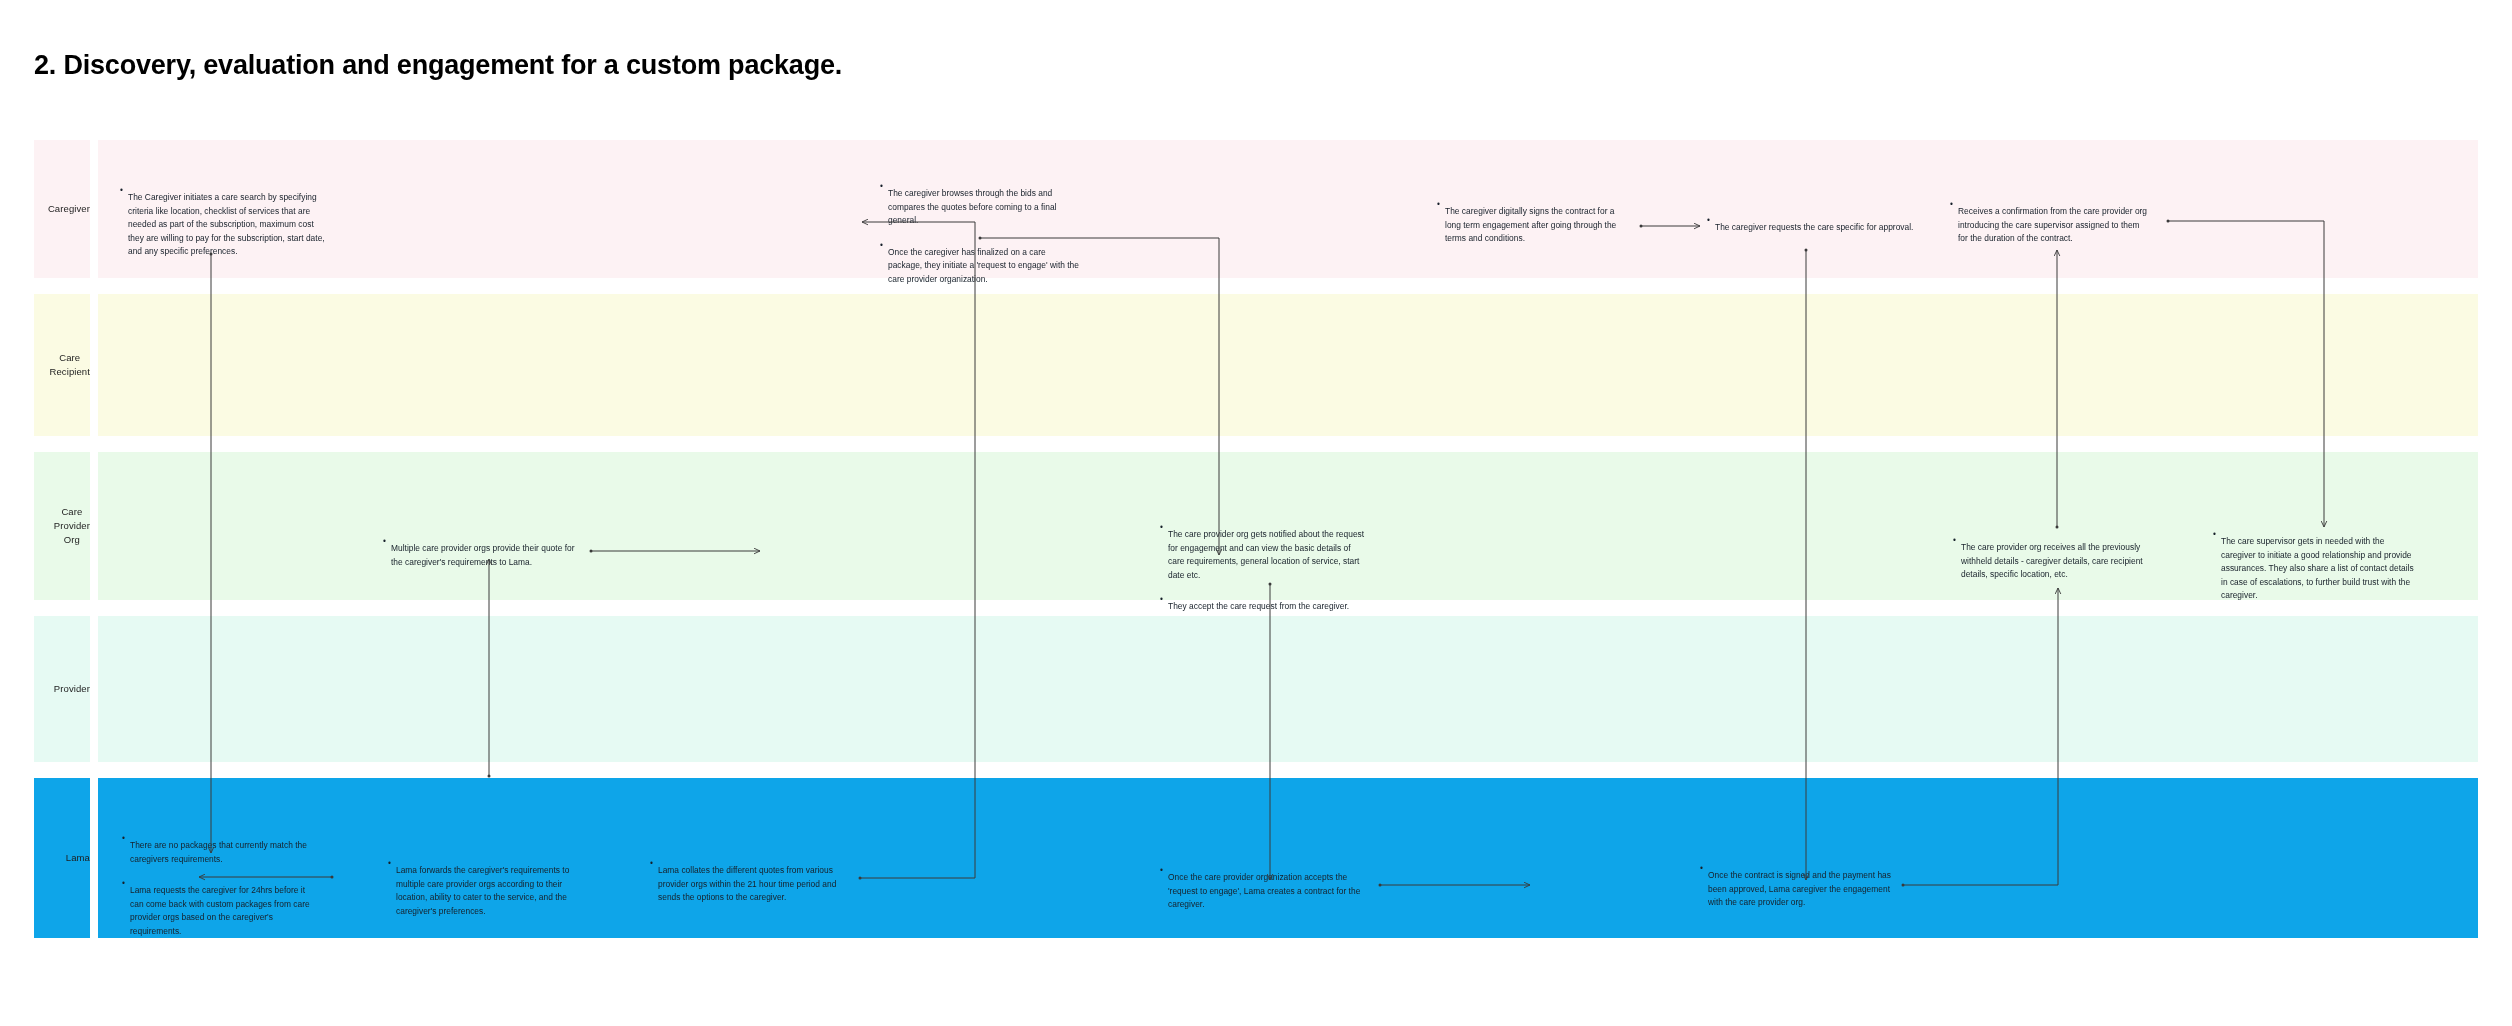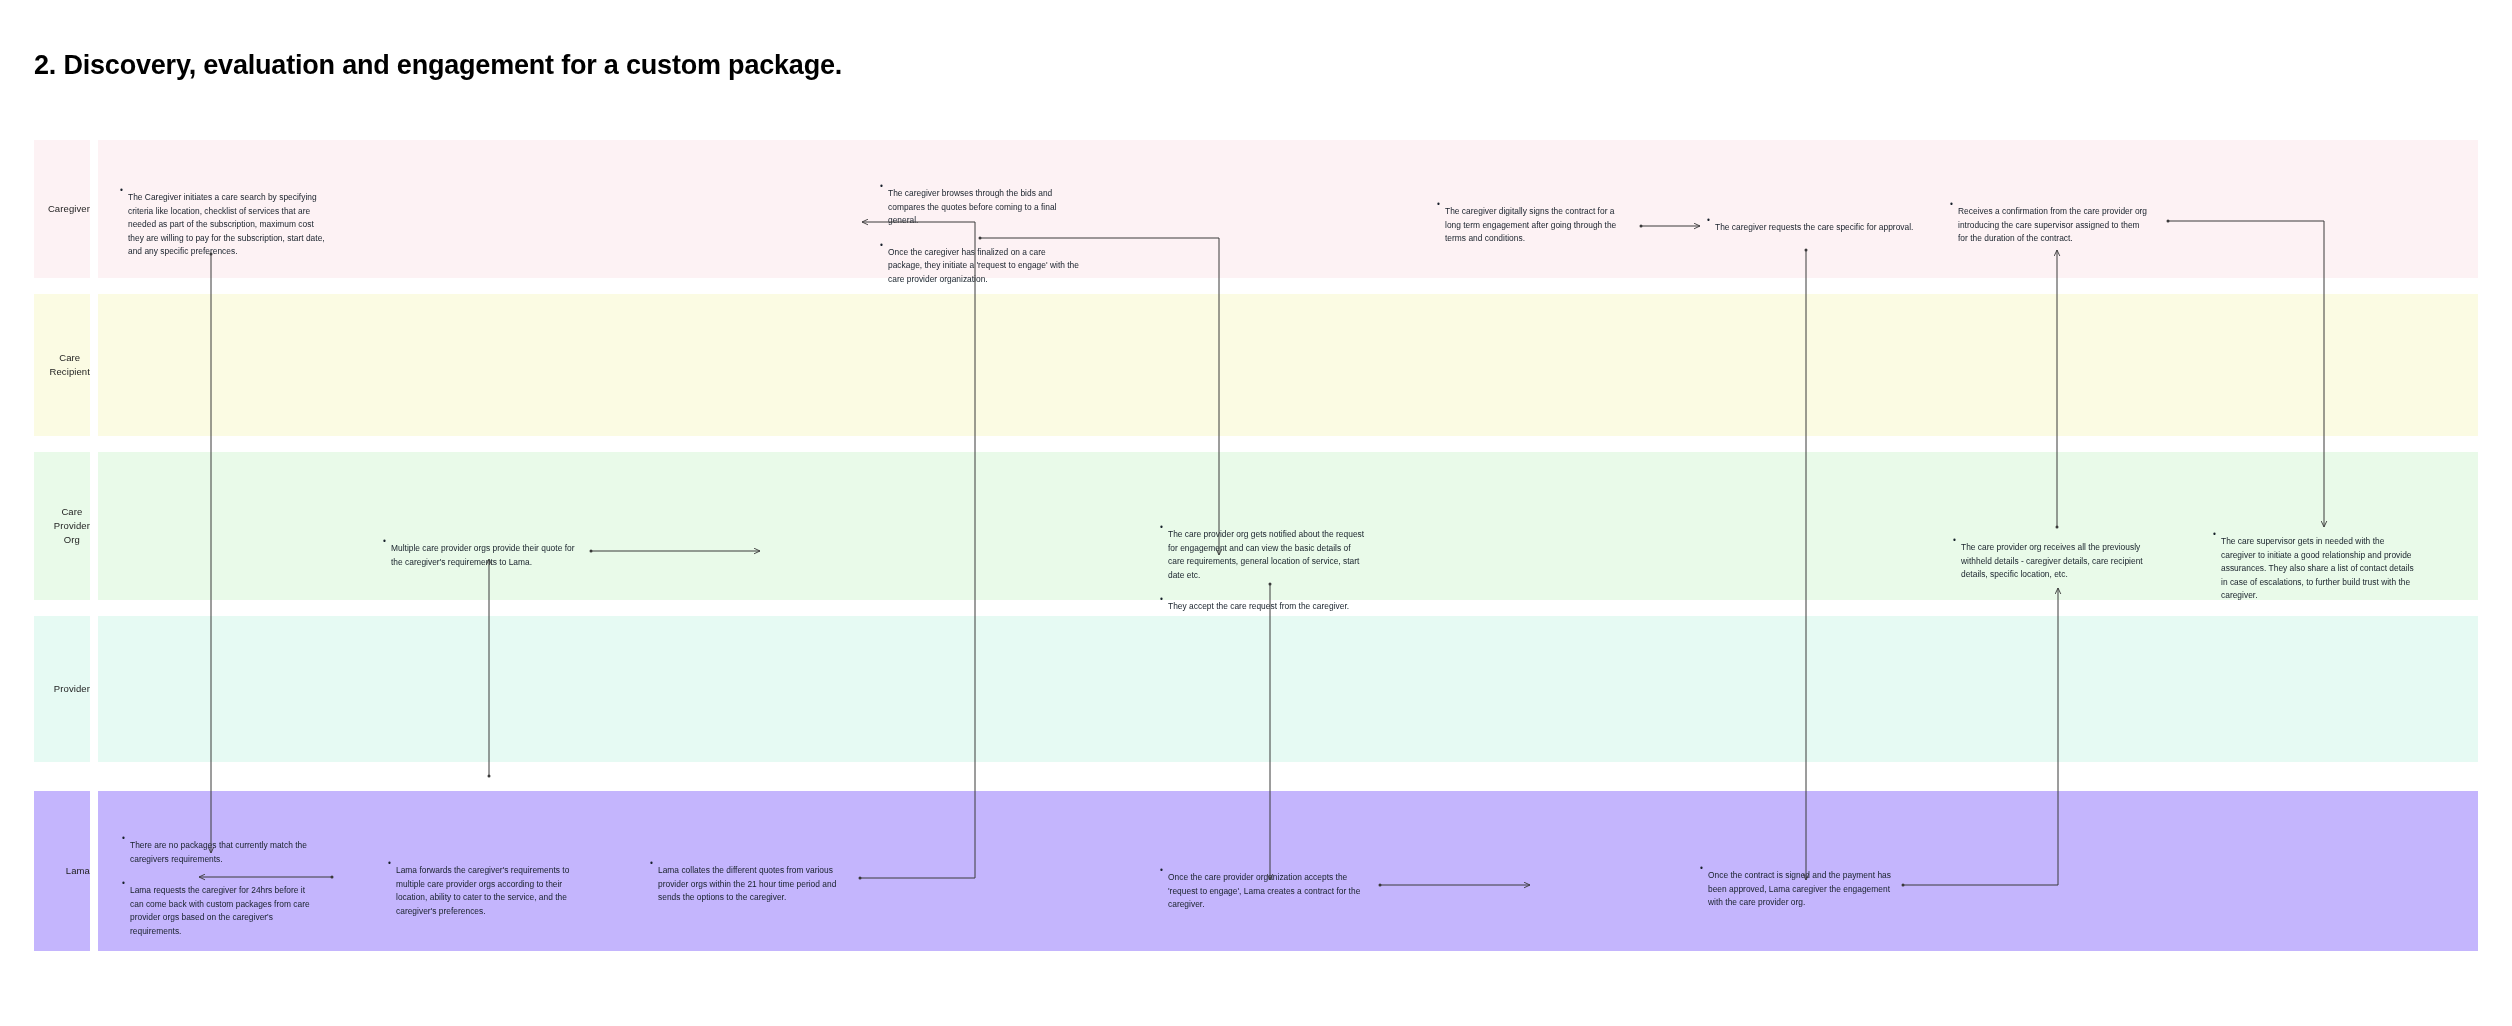--- a/index.html
+++ b/index.html
@@ -62,21 +62,21 @@
     left: 64px;
     top: 0;
     width: 2380px;
     height: 100%;
   }
   
   .c-caregiver .lane-label-box, .c-caregiver .lane-body { background: #fdf2f4; }
   .c-recipient .lane-label-box, .c-recipient .lane-body { background: #fbfbe3; }
   .c-provider  .lane-label-box, .c-provider  .lane-body { background: #e9fae9; }
   .c-caretaker .lane-label-box, .c-caretaker .lane-body { background: #e6faf3; }
-  .c-lama      .lane-label-box, .c-lama      .lane-body { background: #c4b5fd; margin-top: 13px; }
+  .c-lama      .lane-label-box, .c-lama      .lane-body { background: #0ea5e9; }
 
   
   .note {
     position: absolute;
     font-size: 8.4px;
     line-height: 1.62;
     color: #17202a;
     letter-spacing: 0.02px;
   }
   .note .bullet-row {

